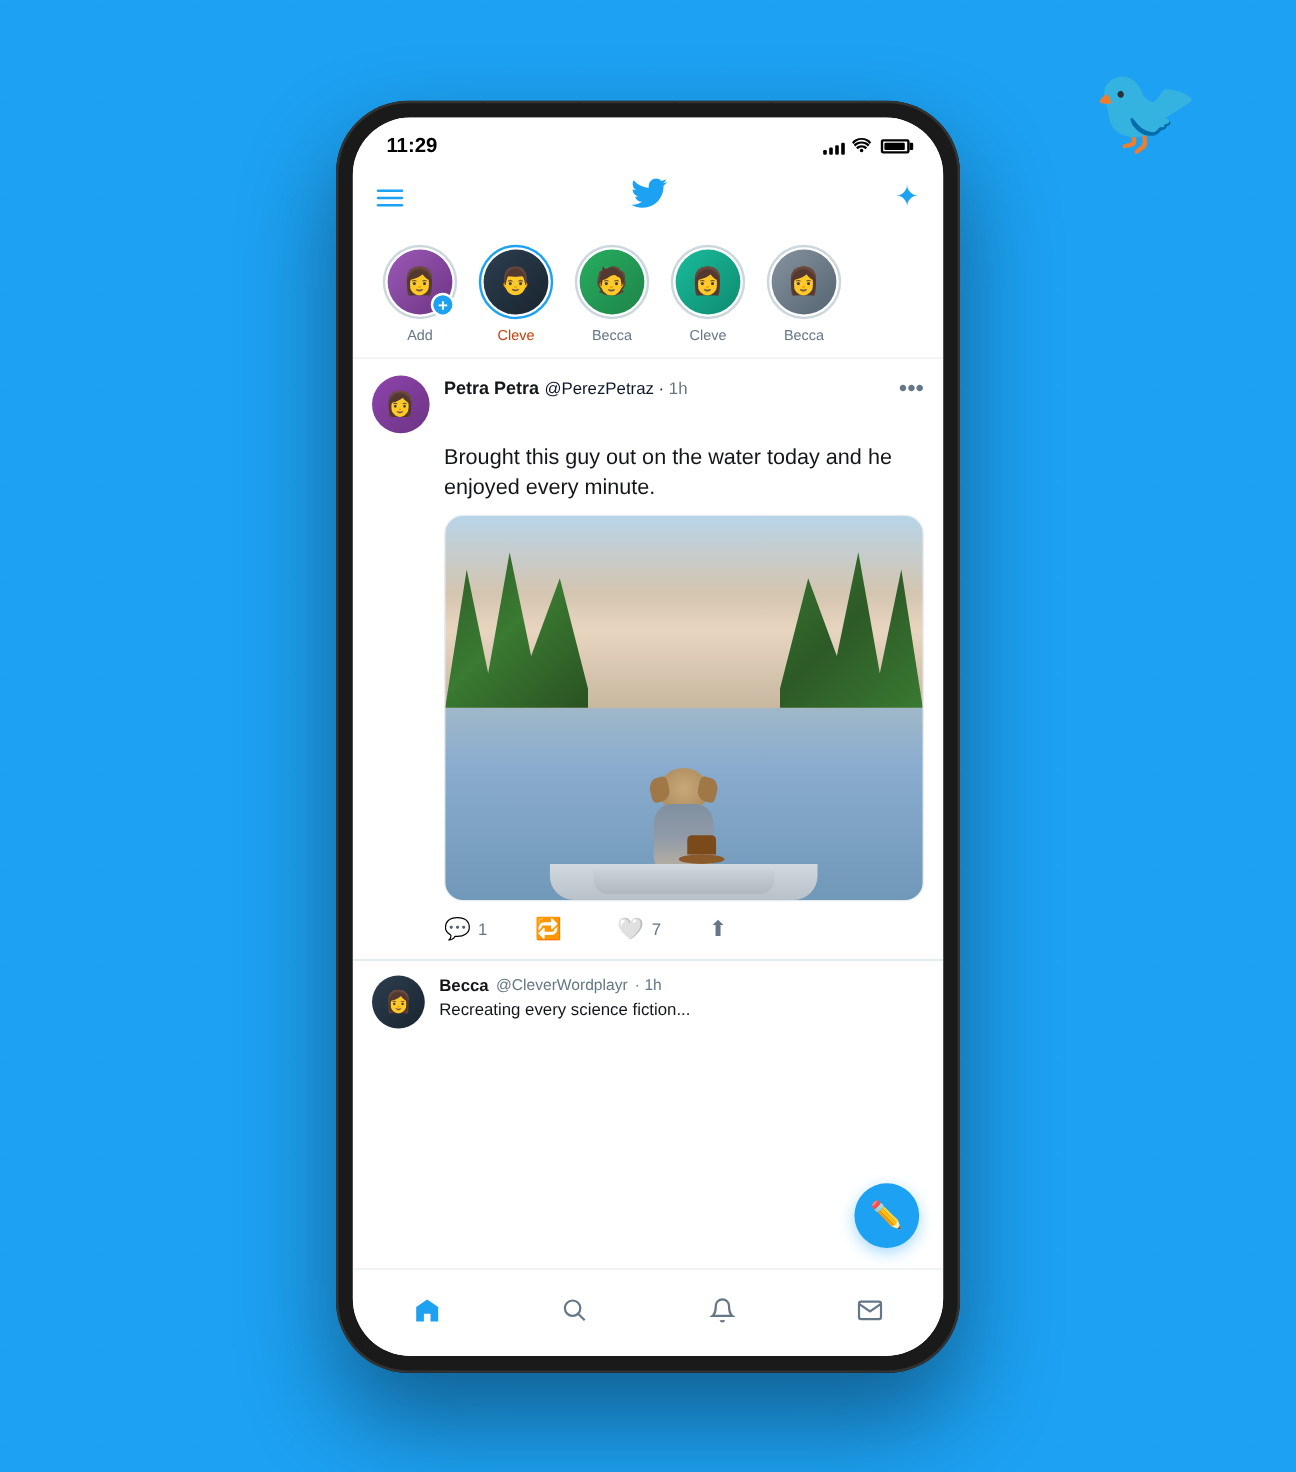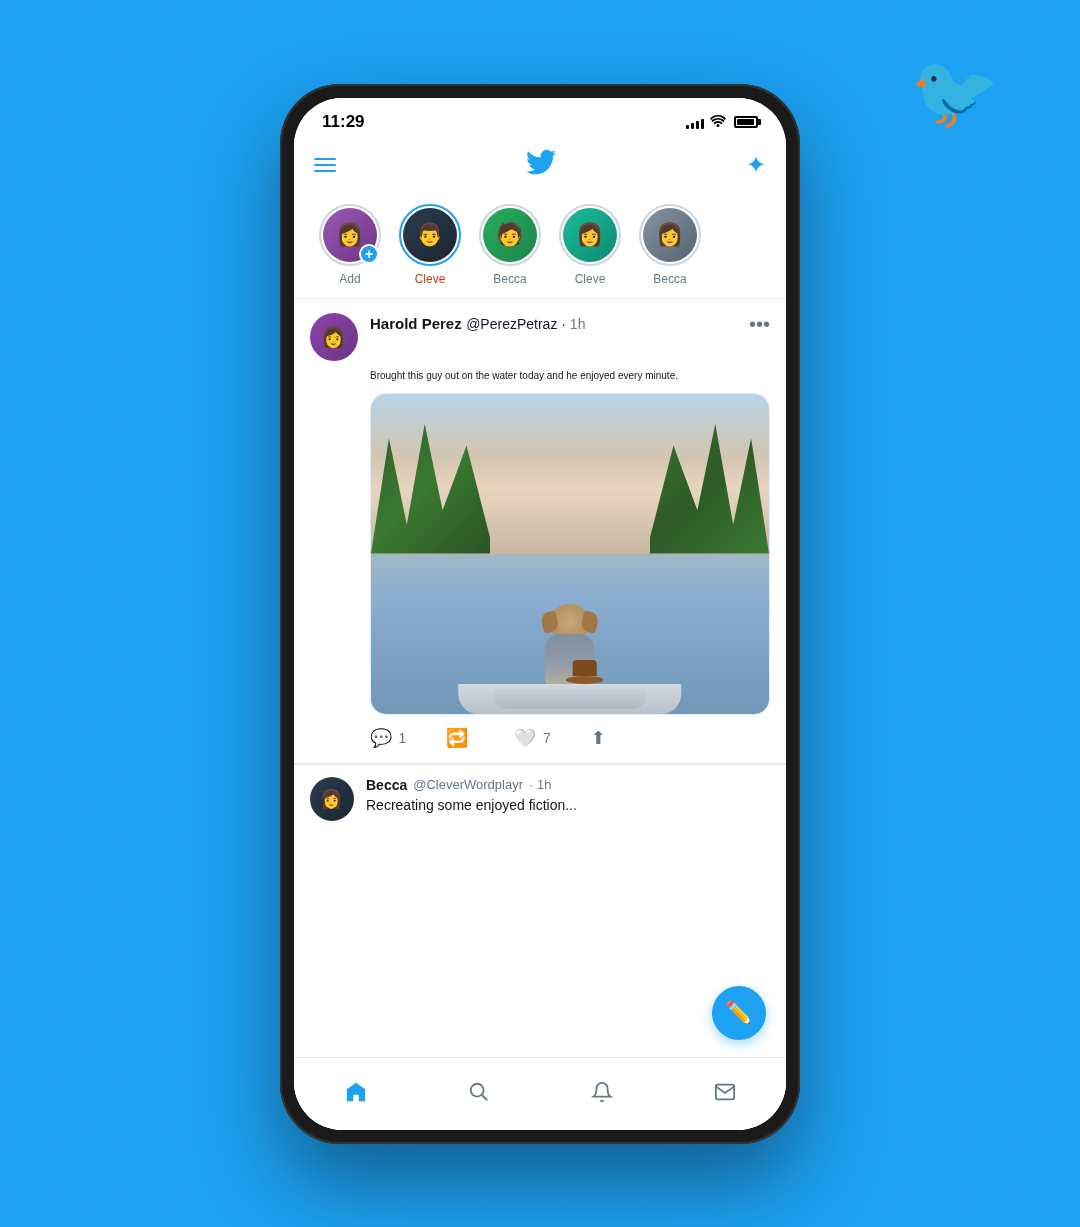--- a/index.html
+++ b/index.html
@@ -300,21 +300,21 @@
       color: #657786;
     }
 
     .tweet-more {
       color: #657786;
       font-size: 20px;
       cursor: pointer;
     }
 
     .tweet-text {
-      font-size: 10px;
+      font-size: 18px;
       color: #14171a;
       line-height: 1.4;
       margin-bottom: 10px;
       margin-left: 60px;
     }
 
     .tweet-image {
       margin-left: 60px;
       border-radius: 16px;
       overflow: hidden;
@@ -675,21 +675,21 @@
     </div>
 
     <div class="tweet-container">
 
       <div class="tweet">
         <div class="tweet-header">
           <div class="tweet-avatar av-tweet">👩</div>
           <div class="tweet-meta">
             <div class="tweet-name-row">
               <div>
-                <span class="tweet-name">Harold Perez</span>
+                <span class="tweet-name">Petra Petra</span>
                 <span class="tweet-handle"> <span>@PerezPetraz</span> · </span>
                 <span class="tweet-time">1h</span>
               </div>
               <span class="tweet-more">•••</span>
             </div>
           </div>
         </div>
         <div class="tweet-text">Brought this guy out on the water today and he enjoyed every minute.</div>
 
         <div class="tweet-image">
@@ -743,21 +743,21 @@
       </div>
 
       <div class="tweet-preview">
         <div class="preview-avatar av-becca">👩</div>
         <div class="preview-content">
           <div class="preview-name-row">
             <span class="preview-name">Becca</span>
             <span class="preview-handle">@CleverWordplayr</span>
             <span class="preview-handle">· <span>1h</span></span>
           </div>
-          <div class="preview-text">Recreating some enjoyed fiction...</div>
+          <div class="preview-text">Recreating every science fiction...</div>
         </div>
       </div>
 
     </div>
 
     <div class="fab">
       ✏️
     </div>
 
     <div class="bottom-nav">

